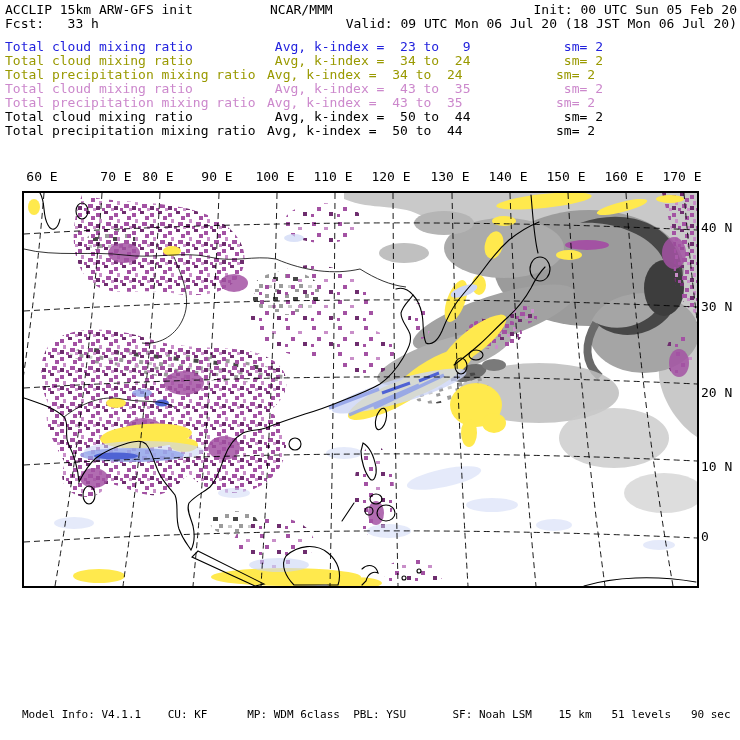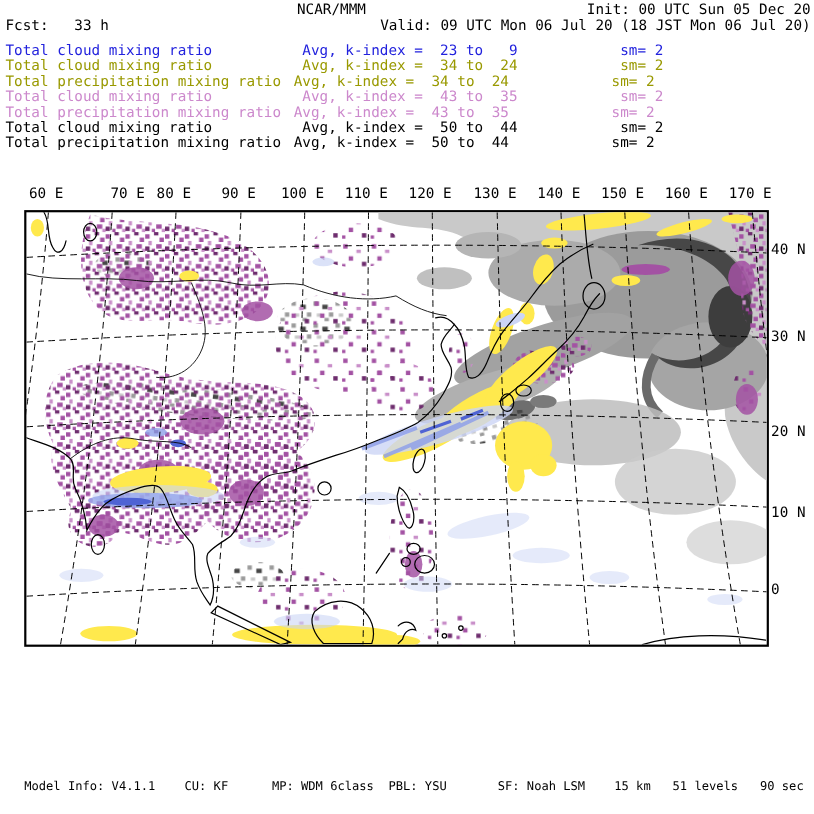--- a/index.html
+++ b/index.html
@@ -15,22 +15,23 @@
   .map-frame{position:absolute;left:22px;top:191px;width:673px;height:393px;
              border:2px solid #000;box-sizing:content-box;background:#fff;}
   .map-frame svg{display:block;width:673px;height:393px;}
   .lon{transform:translateX(-50%);}
 </style>
 </head>
 <body>
 
 <div class="page">
 
+  <span class="t" style="left:5px;top:3px;">ACCLIP 15km ARW-GFS init</span>
   <span class="t" style="left:270px;top:3px;">NCAR/MMM</span>
-  <span class="t right" style="top:3px;">Init: 00 UTC Sun 05 Dec 20</span>
+  <span class="t right" style="top:3px;">Init: 00 UTC Sun 05 Feb 20</span>
   <span class="t" style="left:5px;top:17px;">Fcst:   33 h</span>
   <span class="t right" style="top:17px;">Valid: 09 UTC Mon 06 Jul 20 (18 JST Mon 06 Jul 20)</span>
 
   <span class="t c-blue" style="left:5px;top:40px;">Total cloud mixing ratio</span>
   <span class="t c-blue" style="left:267px;top:40px;"> Avg, k-index =  23 to   9</span>
   <span class="t c-blue" style="left:556px;top:40px;"> sm= 2</span>
 
   <span class="t c-olive" style="left:5px;top:54px;">Total cloud mixing ratio</span>
   <span class="t c-olive" style="left:267px;top:54px;"> Avg, k-index =  34 to  24</span>
   <span class="t c-olive" style="left:556px;top:54px;"> sm= 2</span>

